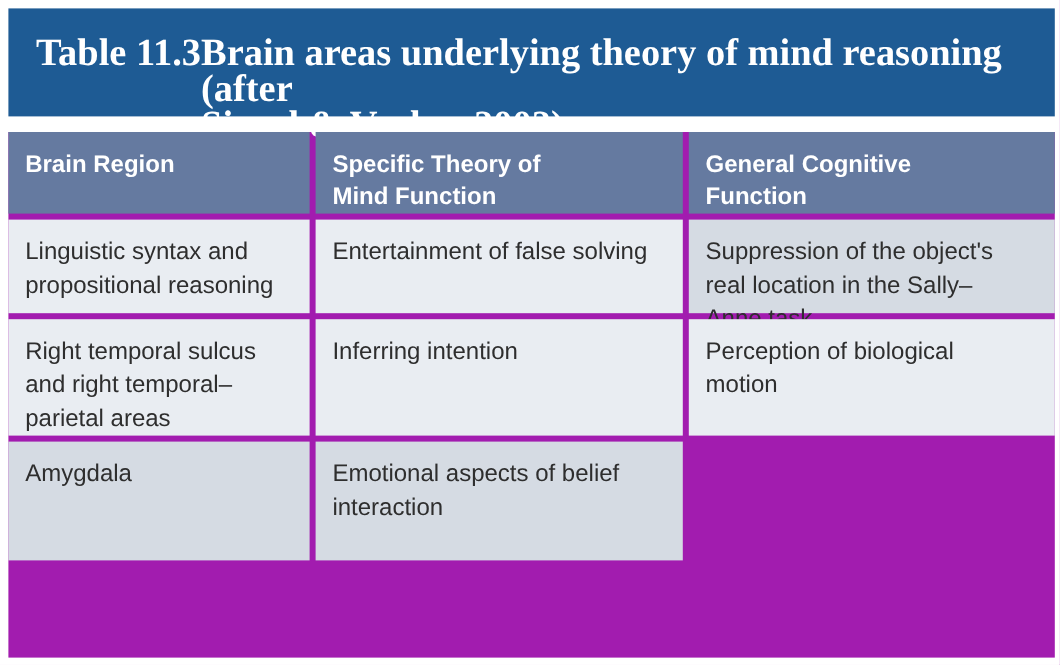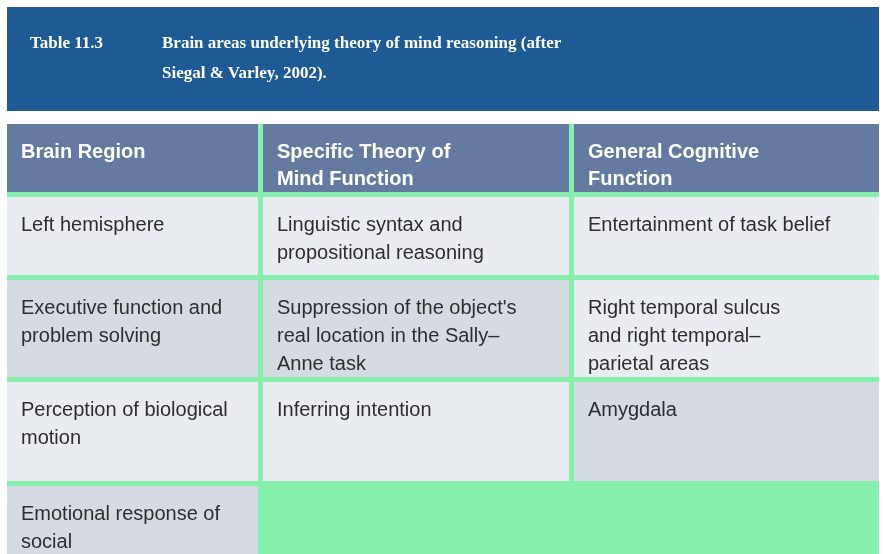--- a/index.html
+++ b/index.html
@@ -14,49 +14,49 @@
   }
   .table-wrap {
     position: absolute;
     left: 7px;
     top: 7px;
     width: 872px;
   }
   
   .caption-bar {
     width: 100%;
-    height: 104px;
+    height: 90px;
     background: #1e5b94;
     display: flex;
     align-items: flex-start;
     padding: 21px 30px 12px 23px;
     font-family: "Liberation Serif", serif;
     font-weight: bold;
     color: #ffffff;
-    font-size: 17px;
+    font-size: 32px;
     line-height: 30px;
   }
   .cap-label {
     flex: 0 0 auto;
     min-width: 132px;
     white-space: nowrap;
   }
   .cap-text {
     flex: 1 1 auto;
     white-space: pre-line;
   }
   
   .grid {
     margin-top: 13px;
     display: grid;
     grid-template-columns: 251px 306px 305px;
     grid-template-rows: 68px 78px 97px 99px 76px;
     column-gap: 5px;
     row-gap: 5px;
-    background: #86efac;
+    background: #a21caf;
   }
   .cell {
     padding: 13px 14px 10px 14px;
     font-size: 20px;
     line-height: 28px;
     color: #2e2e2e;
     white-space: pre-line;
   }
   .cell.hdr {
     background: #657aa0;
@@ -81,37 +81,34 @@
     </div>
 
     <div class="grid">
 
       <div class="cell hdr">Brain Region</div>
       <div class="cell hdr">Specific Theory of
 Mind Function</div>
       <div class="cell hdr">General Cognitive
 Function</div>
 
-      <div class="cell light">Left hemisphere</div>
       <div class="cell light">Linguistic syntax and
 propositional reasoning</div>
-      <div class="cell light">Entertainment of task belief</div>
+      <div class="cell light">Entertainment of false solving</div>
 
-      <div class="cell dark">Executive function and
-problem solving</div>
       <div class="cell dark">Suppression of the object's
 real location in the Sally–
 Anne task</div>
 
       <div class="cell light">Right temporal sulcus
 and right temporal–
 parietal areas</div>
+      <div class="cell light">Inferring intention</div>
       <div class="cell light">Perception of biological
 motion</div>
-      <div class="cell light">Inferring intention</div>
 
       <div class="cell dark">Amygdala</div>
-      <div class="cell dark">Emotional response of social
+      <div class="cell dark">Emotional aspects of belief
 interaction</div>
     </div>
 
   </div>
 </div>
 
 </body></html>

